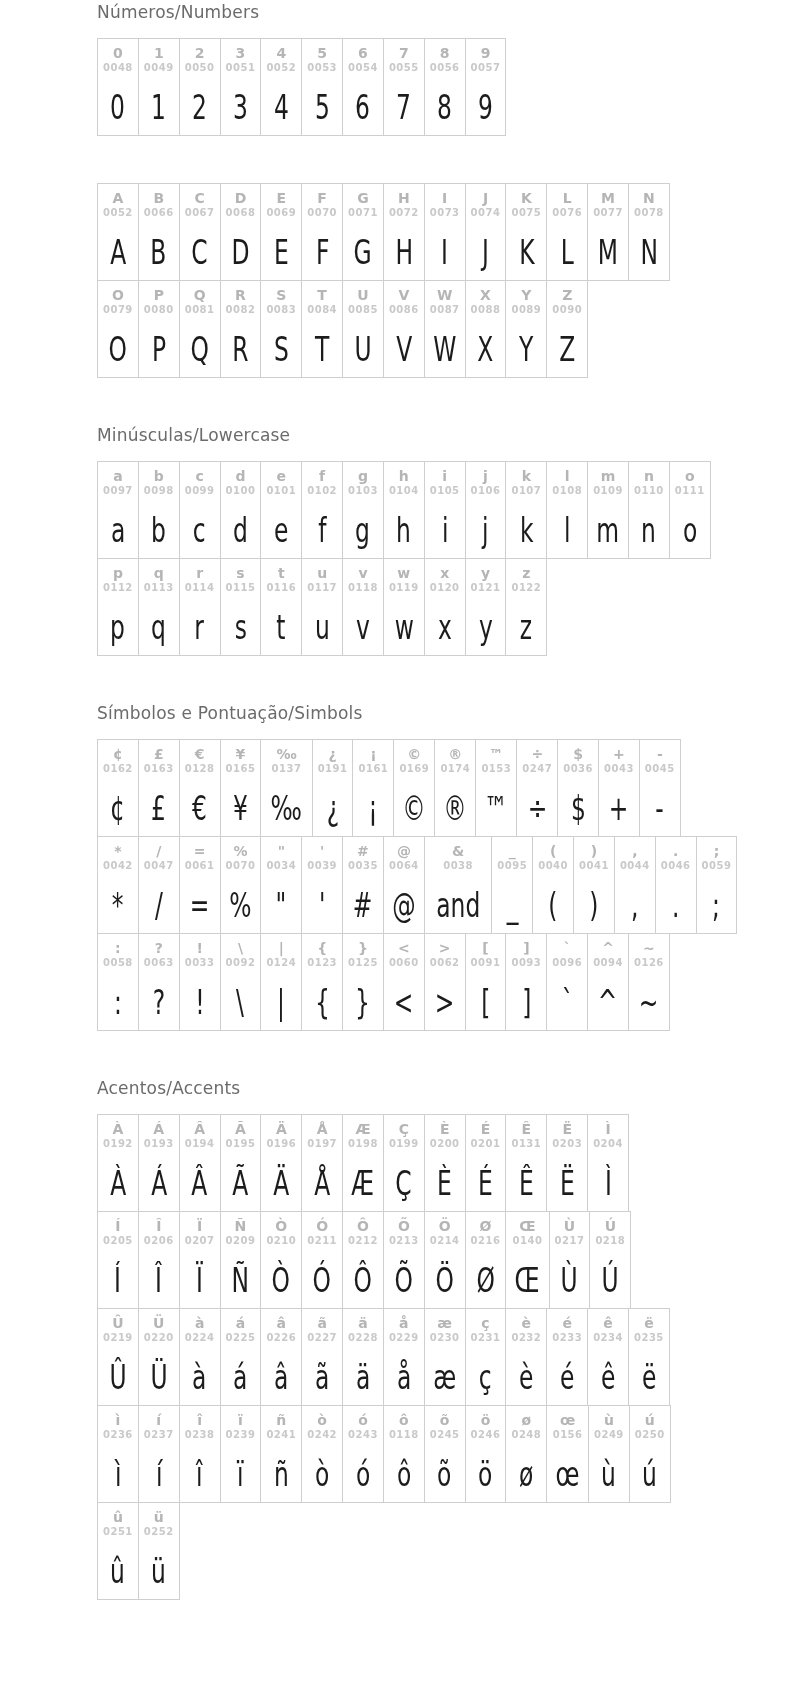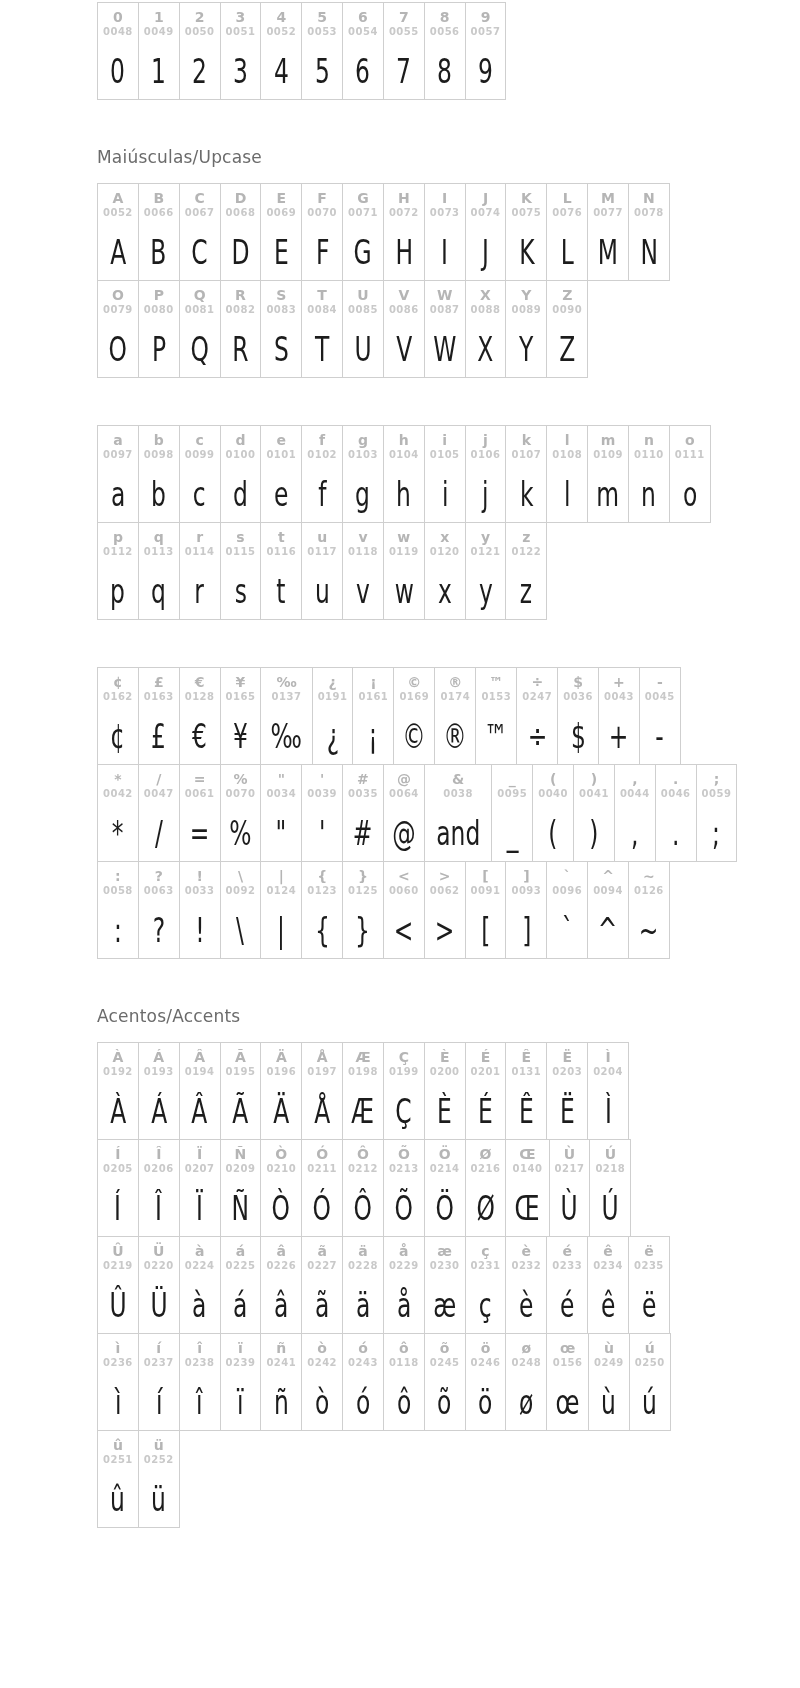--- a/index.html
+++ b/index.html
@@ -62,20 +62,21 @@
     display:inline-block;
     transform:scale(0.78,1.1);
     transform-origin:50% 100%;
   }
 </style>
 </head>
 <body>
 
 <div class="wrap">
     <div class="section">
+      <h2 class="section-title">Números/Numbers</h2>
       <div class="glyph-table">
         <div class="glyph-row">
           <div class="glyph-cell">
             <span class="cell-char">0</span>
             <span class="cell-code">0048</span>
             <span class="cell-glyph">0</span>
           </div>
           <div class="glyph-cell">
             <span class="cell-char">1</span>
             <span class="cell-code">0049</span>
@@ -113,167 +114,167 @@
           </div>
           <div class="glyph-cell">
             <span class="cell-char">8</span>
             <span class="cell-code">0056</span>
             <span class="cell-glyph">8</span>
           </div>
           <div class="glyph-cell">
             <span class="cell-char">9</span>
             <span class="cell-code">0057</span>
             <span class="cell-glyph">9</span>
-          </div>
-        </div>
-      </div>
-    </div>
-    <div class="section">
-      <h2 class="section-title">Maiúsculas/Upcase</h2>
-      <div class="glyph-table">
-        <div class="glyph-row">
-          <div class="glyph-cell">
-            <span class="cell-char">A</span>
-            <span class="cell-code">0052</span>
-            <span class="cell-glyph">A</span>
-          </div>
-          <div class="glyph-cell">
-            <span class="cell-char">B</span>
-            <span class="cell-code">0066</span>
-            <span class="cell-glyph">B</span>
-          </div>
-          <div class="glyph-cell">
-            <span class="cell-char">C</span>
-            <span class="cell-code">0067</span>
-            <span class="cell-glyph">C</span>
-          </div>
-          <div class="glyph-cell">
-            <span class="cell-char">D</span>
-            <span class="cell-code">0068</span>
-            <span class="cell-glyph">D</span>
-          </div>
-          <div class="glyph-cell">
-            <span class="cell-char">E</span>
-            <span class="cell-code">0069</span>
-            <span class="cell-glyph">E</span>
-          </div>
-          <div class="glyph-cell">
-            <span class="cell-char">F</span>
-            <span class="cell-code">0070</span>
-            <span class="cell-glyph">F</span>
-          </div>
-          <div class="glyph-cell">
-            <span class="cell-char">G</span>
-            <span class="cell-code">0071</span>
-            <span class="cell-glyph">G</span>
-          </div>
-          <div class="glyph-cell">
-            <span class="cell-char">H</span>
-            <span class="cell-code">0072</span>
-            <span class="cell-glyph">H</span>
-          </div>
-          <div class="glyph-cell">
-            <span class="cell-char">I</span>
-            <span class="cell-code">0073</span>
-            <span class="cell-glyph">I</span>
-          </div>
-          <div class="glyph-cell">
-            <span class="cell-char">J</span>
-            <span class="cell-code">0074</span>
-            <span class="cell-glyph">J</span>
-          </div>
-          <div class="glyph-cell">
-            <span class="cell-char">K</span>
-            <span class="cell-code">0075</span>
-            <span class="cell-glyph">K</span>
-          </div>
-          <div class="glyph-cell">
-            <span class="cell-char">L</span>
-            <span class="cell-code">0076</span>
-            <span class="cell-glyph">L</span>
-          </div>
-          <div class="glyph-cell">
-            <span class="cell-char">M</span>
-            <span class="cell-code">0077</span>
-            <span class="cell-glyph">M</span>
-          </div>
-          <div class="glyph-cell">
-            <span class="cell-char">N</span>
-            <span class="cell-code">0078</span>
-            <span class="cell-glyph">N</span>
-          </div>
-        </div>
-        <div class="glyph-row">
-          <div class="glyph-cell">
-            <span class="cell-char">O</span>
-            <span class="cell-code">0079</span>
-            <span class="cell-glyph">O</span>
-          </div>
-          <div class="glyph-cell">
-            <span class="cell-char">P</span>
-            <span class="cell-code">0080</span>
-            <span class="cell-glyph">P</span>
-          </div>
-          <div class="glyph-cell">
-            <span class="cell-char">Q</span>
-            <span class="cell-code">0081</span>
-            <span class="cell-glyph">Q</span>
-          </div>
-          <div class="glyph-cell">
-            <span class="cell-char">R</span>
-            <span class="cell-code">0082</span>
-            <span class="cell-glyph">R</span>
-          </div>
-          <div class="glyph-cell">
-            <span class="cell-char">S</span>
-            <span class="cell-code">0083</span>
-            <span class="cell-glyph">S</span>
-          </div>
-          <div class="glyph-cell">
-            <span class="cell-char">T</span>
-            <span class="cell-code">0084</span>
-            <span class="cell-glyph">T</span>
-          </div>
-          <div class="glyph-cell">
-            <span class="cell-char">U</span>
-            <span class="cell-code">0085</span>
-            <span class="cell-glyph">U</span>
-          </div>
-          <div class="glyph-cell">
-            <span class="cell-char">V</span>
-            <span class="cell-code">0086</span>
-            <span class="cell-glyph">V</span>
-          </div>
-          <div class="glyph-cell">
-            <span class="cell-char">W</span>
-            <span class="cell-code">0087</span>
-            <span class="cell-glyph">W</span>
-          </div>
-          <div class="glyph-cell">
-            <span class="cell-char">X</span>
-            <span class="cell-code">0088</span>
-            <span class="cell-glyph">X</span>
-          </div>
-          <div class="glyph-cell">
-            <span class="cell-char">Y</span>
-            <span class="cell-code">0089</span>
-            <span class="cell-glyph">Y</span>
-          </div>
-          <div class="glyph-cell">
-            <span class="cell-char">Z</span>
-            <span class="cell-code">0090</span>
-            <span class="cell-glyph">Z</span>
           </div>
         </div>
       </div>
     </div>
     <div class="section">
       <div class="glyph-table">
         <div class="glyph-row">
           <div class="glyph-cell">
+            <span class="cell-char">A</span>
+            <span class="cell-code">0052</span>
+            <span class="cell-glyph">A</span>
+          </div>
+          <div class="glyph-cell">
+            <span class="cell-char">B</span>
+            <span class="cell-code">0066</span>
+            <span class="cell-glyph">B</span>
+          </div>
+          <div class="glyph-cell">
+            <span class="cell-char">C</span>
+            <span class="cell-code">0067</span>
+            <span class="cell-glyph">C</span>
+          </div>
+          <div class="glyph-cell">
+            <span class="cell-char">D</span>
+            <span class="cell-code">0068</span>
+            <span class="cell-glyph">D</span>
+          </div>
+          <div class="glyph-cell">
+            <span class="cell-char">E</span>
+            <span class="cell-code">0069</span>
+            <span class="cell-glyph">E</span>
+          </div>
+          <div class="glyph-cell">
+            <span class="cell-char">F</span>
+            <span class="cell-code">0070</span>
+            <span class="cell-glyph">F</span>
+          </div>
+          <div class="glyph-cell">
+            <span class="cell-char">G</span>
+            <span class="cell-code">0071</span>
+            <span class="cell-glyph">G</span>
+          </div>
+          <div class="glyph-cell">
+            <span class="cell-char">H</span>
+            <span class="cell-code">0072</span>
+            <span class="cell-glyph">H</span>
+          </div>
+          <div class="glyph-cell">
+            <span class="cell-char">I</span>
+            <span class="cell-code">0073</span>
+            <span class="cell-glyph">I</span>
+          </div>
+          <div class="glyph-cell">
+            <span class="cell-char">J</span>
+            <span class="cell-code">0074</span>
+            <span class="cell-glyph">J</span>
+          </div>
+          <div class="glyph-cell">
+            <span class="cell-char">K</span>
+            <span class="cell-code">0075</span>
+            <span class="cell-glyph">K</span>
+          </div>
+          <div class="glyph-cell">
+            <span class="cell-char">L</span>
+            <span class="cell-code">0076</span>
+            <span class="cell-glyph">L</span>
+          </div>
+          <div class="glyph-cell">
+            <span class="cell-char">M</span>
+            <span class="cell-code">0077</span>
+            <span class="cell-glyph">M</span>
+          </div>
+          <div class="glyph-cell">
+            <span class="cell-char">N</span>
+            <span class="cell-code">0078</span>
+            <span class="cell-glyph">N</span>
+          </div>
+        </div>
+        <div class="glyph-row">
+          <div class="glyph-cell">
+            <span class="cell-char">O</span>
+            <span class="cell-code">0079</span>
+            <span class="cell-glyph">O</span>
+          </div>
+          <div class="glyph-cell">
+            <span class="cell-char">P</span>
+            <span class="cell-code">0080</span>
+            <span class="cell-glyph">P</span>
+          </div>
+          <div class="glyph-cell">
+            <span class="cell-char">Q</span>
+            <span class="cell-code">0081</span>
+            <span class="cell-glyph">Q</span>
+          </div>
+          <div class="glyph-cell">
+            <span class="cell-char">R</span>
+            <span class="cell-code">0082</span>
+            <span class="cell-glyph">R</span>
+          </div>
+          <div class="glyph-cell">
+            <span class="cell-char">S</span>
+            <span class="cell-code">0083</span>
+            <span class="cell-glyph">S</span>
+          </div>
+          <div class="glyph-cell">
+            <span class="cell-char">T</span>
+            <span class="cell-code">0084</span>
+            <span class="cell-glyph">T</span>
+          </div>
+          <div class="glyph-cell">
+            <span class="cell-char">U</span>
+            <span class="cell-code">0085</span>
+            <span class="cell-glyph">U</span>
+          </div>
+          <div class="glyph-cell">
+            <span class="cell-char">V</span>
+            <span class="cell-code">0086</span>
+            <span class="cell-glyph">V</span>
+          </div>
+          <div class="glyph-cell">
+            <span class="cell-char">W</span>
+            <span class="cell-code">0087</span>
+            <span class="cell-glyph">W</span>
+          </div>
+          <div class="glyph-cell">
+            <span class="cell-char">X</span>
+            <span class="cell-code">0088</span>
+            <span class="cell-glyph">X</span>
+          </div>
+          <div class="glyph-cell">
+            <span class="cell-char">Y</span>
+            <span class="cell-code">0089</span>
+            <span class="cell-glyph">Y</span>
+          </div>
+          <div class="glyph-cell">
+            <span class="cell-char">Z</span>
+            <span class="cell-code">0090</span>
+            <span class="cell-glyph">Z</span>
+          </div>
+        </div>
+      </div>
+    </div>
+    <div class="section">
+      <h2 class="section-title">Minúsculas/Lowercase</h2>
+      <div class="glyph-table">
+        <div class="glyph-row">
+          <div class="glyph-cell">
             <span class="cell-char">a</span>
             <span class="cell-code">0097</span>
             <span class="cell-glyph">a</span>
           </div>
           <div class="glyph-cell">
             <span class="cell-char">b</span>
             <span class="cell-code">0098</span>
             <span class="cell-glyph">b</span>
           </div>
           <div class="glyph-cell">
@@ -395,20 +396,21 @@
           </div>
           <div class="glyph-cell">
             <span class="cell-char">z</span>
             <span class="cell-code">0122</span>
             <span class="cell-glyph">z</span>
           </div>
         </div>
       </div>
     </div>
     <div class="section">
+      <h2 class="section-title">Símbolos e Pontuação/Simbols</h2>
       <div class="glyph-table">
         <div class="glyph-row">
           <div class="glyph-cell">
             <span class="cell-char">¢</span>
             <span class="cell-code">0162</span>
             <span class="cell-glyph">¢</span>
           </div>
           <div class="glyph-cell">
             <span class="cell-char">£</span>
             <span class="cell-code">0163</span>

